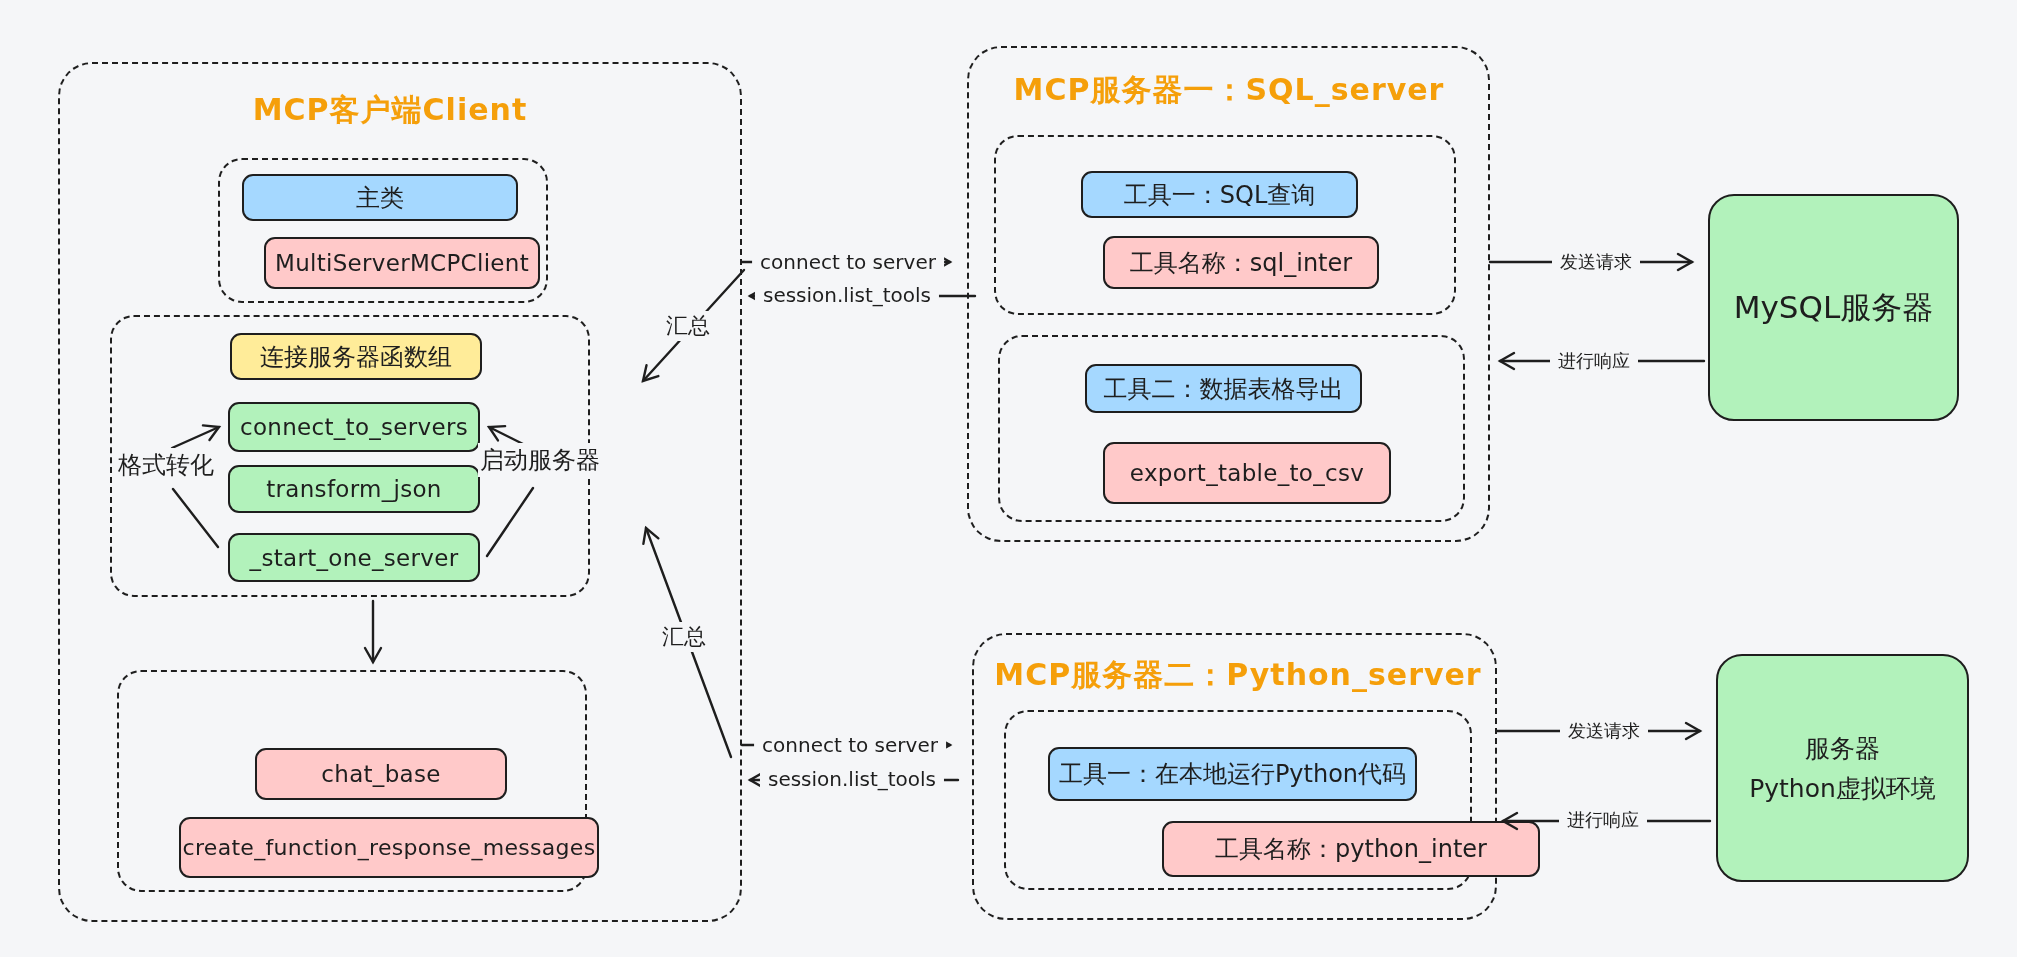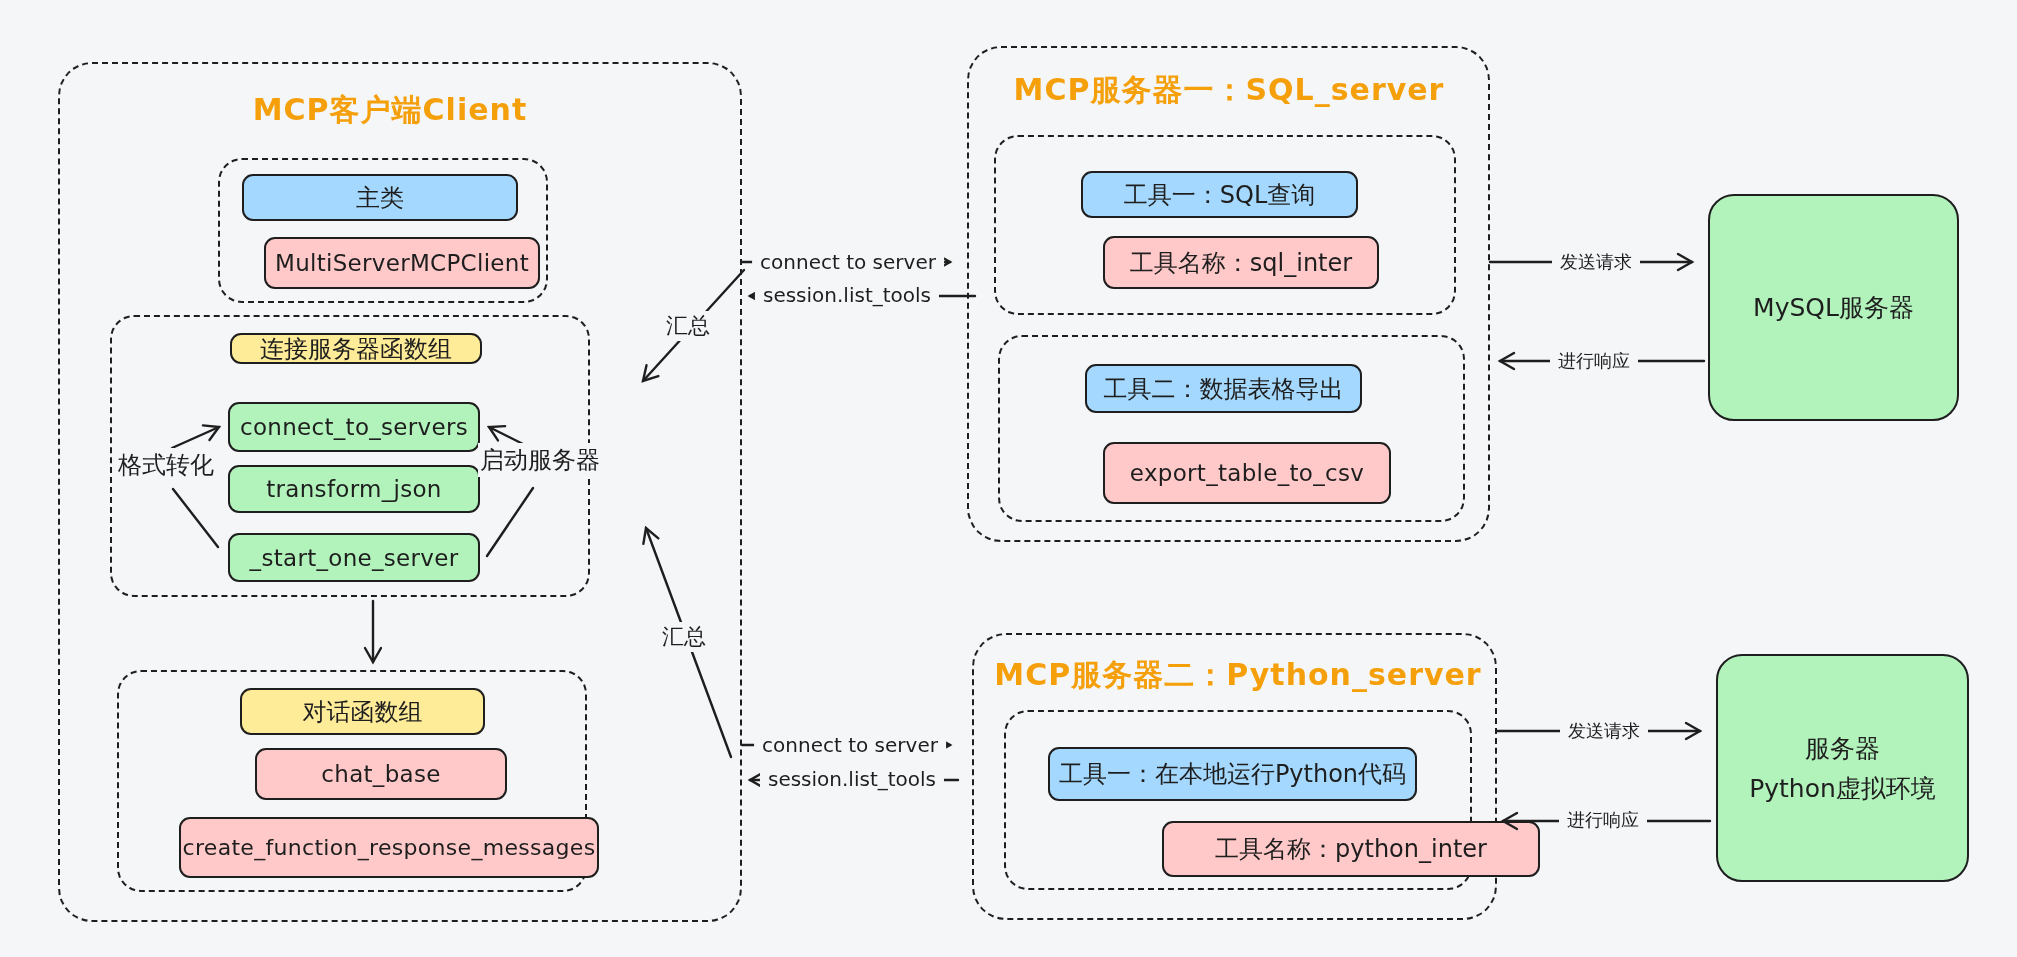--- a/index.html
+++ b/index.html
@@ -32,21 +32,21 @@
   }
   .edge-label.cjk{font-size:18px;}
   .edge-label.sum{font-size:22px; padding:0 5px;}
   .side-label{
     position:absolute; transform:translate(-50%,-50%); font-size:24px;
     white-space:nowrap; background:var(--bg); padding:1px 2px; z-index:4;
   }
   .bigbox{
     position:absolute; background:var(--green); border:2.5px solid var(--ink);
     border-radius:26px; box-sizing:border-box; display:flex; flex-direction:column;
-    align-items:center; justify-content:center; font-size:25px; gap:7px; text-align:center;
+    align-items:center; justify-content:center; font-size:31px; gap:7px; text-align:center;
   }
   svg.connectors{position:absolute; left:0; top:0; z-index:3;}
   svg.connectors path{stroke:var(--ink); stroke-width:2.4; fill:none; stroke-linecap:round;}
 </style>
 </head>
 <body>
 
 <div class="canvas">
 
   <div class="dbox" style="left:58px;top:62px;width:684px;height:860px;border-radius:34px"></div>
@@ -90,29 +90,28 @@
     <path d="M373,601 L373,662" marker-end="url(#ah)"></path>
   </svg>
 
   <div class="otitle" style="left:390px;top:110px">MCP客户端Client</div>
   <div class="otitle" style="left:1229px;top:90px">MCP服务器一：SQL_server</div>
   <div class="otitle" style="left:1238px;top:675px">MCP服务器二：Python_server</div>
 
   <div class="node blue" style="left:242px;top:174px;width:276px;height:47px">主类</div>
   <div class="node pink code" style="left:242px;top:237px;width:276px;height:52px">MultiServerMCPClient</div>
 
-  <div class="node yellow" style="left:230px;top:333px;width:252px;height:31px">连接服务器函数组</div>
+  <div class="node yellow" style="left:230px;top:333px;width:252px;height:47px">连接服务器函数组</div>
   <div class="node green code" style="left:228px;top:402px;width:252px;height:50px">connect_to_servers</div>
   <div class="node green code" style="left:228px;top:465px;width:252px;height:48px">transform_json</div>
   <div class="node green code" style="left:228px;top:533px;width:252px;height:49px">_start_one_server</div>
 
   <div class="side-label" style="left:166px;top:465px">格式转化</div>
   <div class="side-label" style="left:540px;top:460px">启动服务器</div>
 
-  <div class="node yellow" style="left:240px;top:688px;width:245px;height:47px">对话函数组</div>
   <div class="node pink code" style="left:233px;top:748px;width:252px;height:52px">chat_base</div>
   <div class="node pink code small" style="left:157px;top:817px;width:420px;height:61px">create_function_response_messages</div>
 
   <div class="node blue" style="left:1081px;top:171px;width:277px;height:47px">工具一：SQL查询</div>
   <div class="node pink" style="left:1081px;top:236px;width:276px;height:53px">工具名称：sql_inter</div>
   <div class="node blue" style="left:1085px;top:364px;width:277px;height:49px">工具二：数据表格导出</div>
   <div class="node blue midfont" style="left:1048px;top:747px;width:369px;height:54px;font-size:24px">工具一：在本地运行Python代码</div>
 
   <div class="node pink code" style="left:1081px;top:442px;width:288px;height:62px">export_table_to_csv</div>
   <div class="node pink" style="left:1140px;top:821px;width:378px;height:56px">工具名称：python_inter</div>

